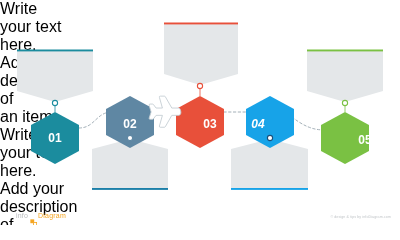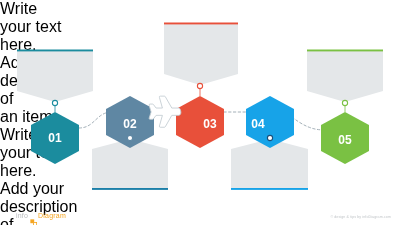--- a/index.html
+++ b/index.html
@@ -131,22 +131,22 @@
     <circle cx="55" cy="103" r="2.6" fill="#ffffff" stroke="#1b8c9e" stroke-width="1.1"></circle>
     <circle cx="130" cy="138" r="2.6" fill="#ffffff" stroke="#5f87a3" stroke-width="1.1"></circle>
     <circle cx="200" cy="86" r="2.6" fill="#ffffff" stroke="#e8503a" stroke-width="1.1"></circle>
     <circle cx="270" cy="138" r="2.6" fill="#ffffff" stroke="#1a4f7a" stroke-width="1.1"></circle>
     <circle cx="345" cy="103" r="2.6" fill="#ffffff" stroke="#7ac143" stroke-width="1.1"></circle>
   </svg>
 
   <div class="hexnum" style="left:31px;top:131px;width:48px;">01</div>
   <div class="hexnum" style="left:106px;top:117px;width:48px;">02</div>
   <div class="hexnum" style="left:176px;top:117px;width:68px;">03</div>
-  <div class="hexnum" style="left:246px;top:117px;width:24px;">04</div>
-  <div class="hexnum" style="left:321px;top:133px;width:48px;">05</div>
+  <div class="hexnum" style="left:246px;top:117px;width:24px;font-style:italic;">04</div>
+  <div class="hexnum" style="left:321px;top:133px;width:48px;padding-left:20px;">05</div>
 
   <div class="txt" style="left:19px;top:59px;width:72px;">
     <div>Write your text here.</div>
     <div>Add your description of</div>
     <div>an item.</div>
   </div>
 
   <div class="txt" style="left:94px;top:157px;width:72px;">
     <div>Write your text here.</div>
     <div>Add your description of</div>

